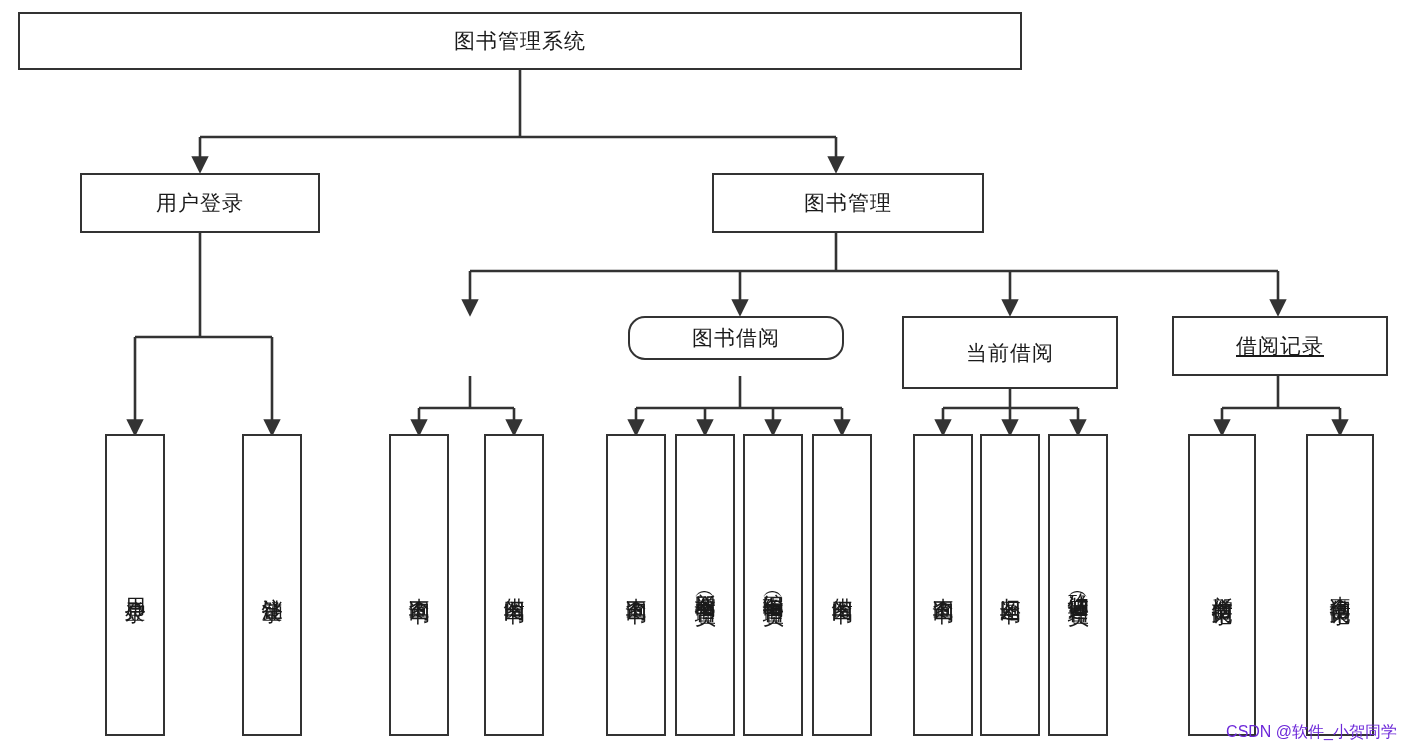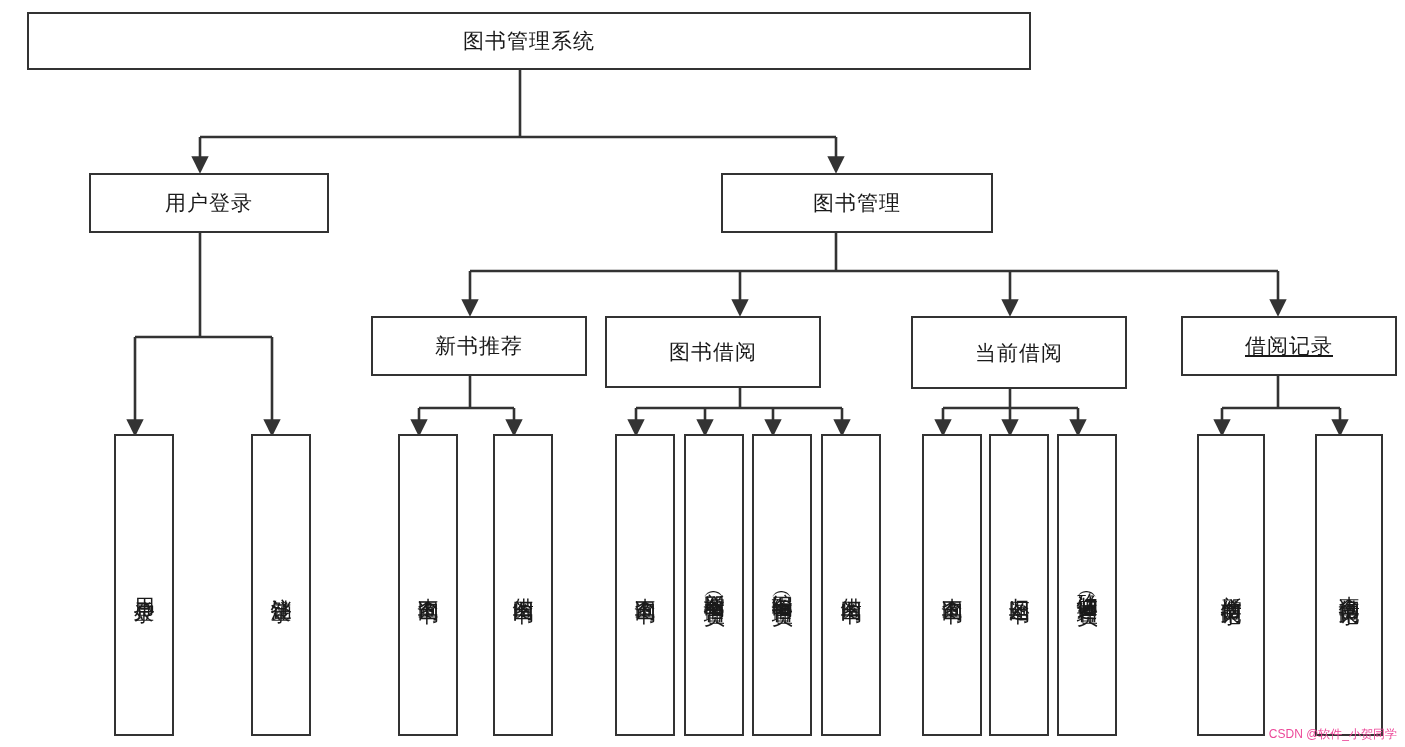--- a/index.html
+++ b/index.html
@@ -27,21 +27,20 @@
   }
   .node {
     position: absolute;
     box-sizing: border-box;
     background: #ffffff;
     border: 2px solid #333333;
     display: flex;
     align-items: center;
     justify-content: center;
     color: #1a1a1a;
-    margin-left: 9px;
   }
   .node.horiz {
     font-size: 21px;
     letter-spacing: 1px;
   }
   .node.vert {
     writing-mode: vertical-rl;
     text-orientation: upright;
     font-size: 21px;
     letter-spacing: 2px;
@@ -54,22 +53,22 @@
     line-height: 1.08;
     white-space: nowrap;
   }
   .node .txt {
     display: block;
   }
   .watermark {
     position: absolute;
     right: 8px;
     bottom: 4px;
-    font-size: 12px;
-    color: #ec4899;
+    font-size: 16px;
+    color: #6d28d9;
     white-space: nowrap;
     user-select: none;
   }
 </style>
 </head>
 <body>
 
 <div id="canvas">
 
   <svg class="connectors" viewBox="0 0 1405 747" xmlns="http://www.w3.org/2000/svg">
@@ -126,24 +125,21 @@
     <span class="txt">图书管理系统</span>
   </div>
 
   <div class="node horiz" style="left:80px; top:173px; width:240px; height:60px;">
     <span class="txt">用户登录</span>
   </div>
   <div class="node horiz" style="left:712px; top:173px; width:272px; height:60px;">
     <span class="txt">图书管理</span>
   </div>
 
-  <div class="node horiz" style="left:362px; top:316px; width:216px; height:60px;">
-    <span class="txt">新书推荐</span>
-  </div>
-  <div class="node horiz" style="left:596px; top:316px; width:216px; height:72px;">
+  <div class="node horiz" style="left:628px; top:316px; width:216px; height:44px;border-radius:17px;">
     <span class="txt">图书借阅</span>
   </div>
   <div class="node horiz" style="left:902px; top:316px; width:216px; height:73px;text-align:right;">
     <span class="txt">当前借阅</span>
   </div>
   <div class="node horiz" style="left:1172px; top:316px; width:216px; height:60px;text-decoration:underline;">
     <span class="txt">借阅记录</span>
   </div>
 
   <div class="node vert" style="left:105px; top:434px; width:60px; height:302px;">

